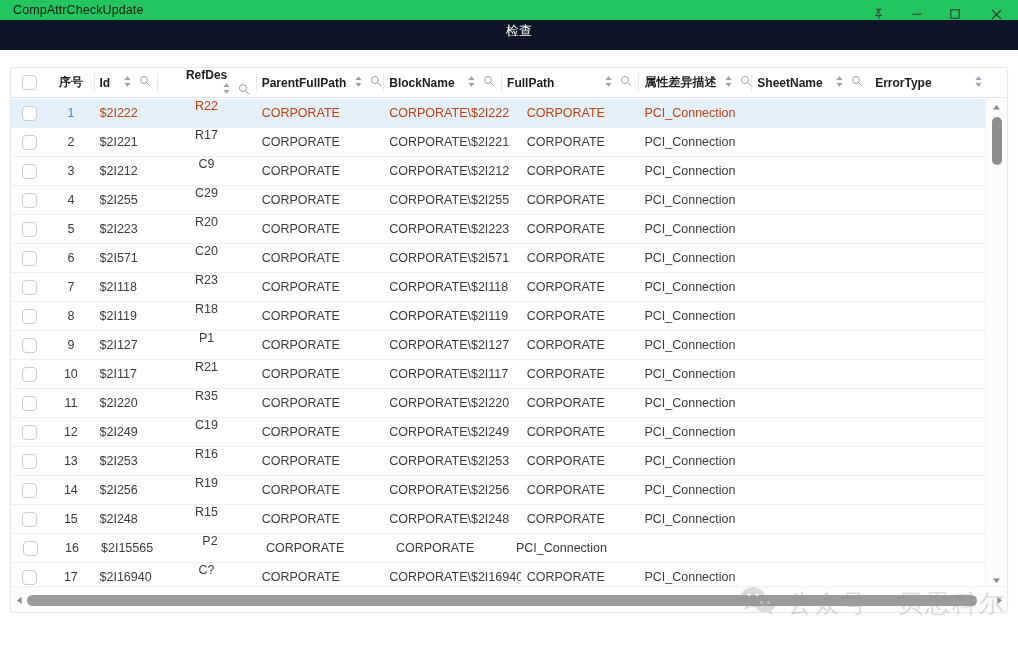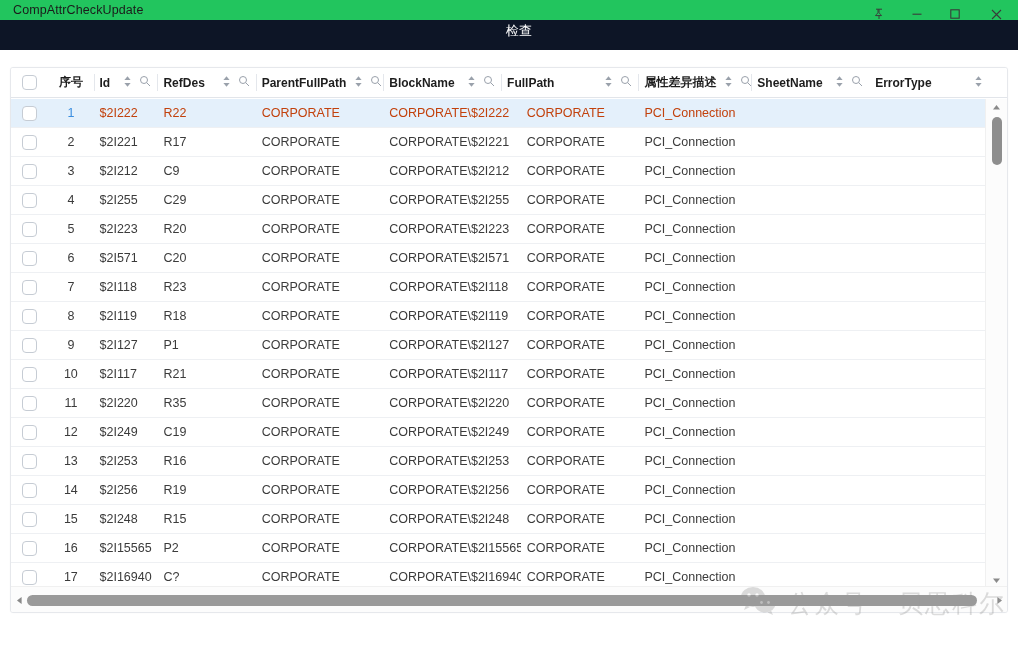--- a/index.html
+++ b/index.html
@@ -110,21 +110,21 @@
     gap: 7px;
     padding-left: 8px;
   }
   .hcell.no-sep::before { display: none; }
   .sort-ico, .search-ico { display: block; cursor: pointer; }
 
   
   .c-chk   { width: 38px; justify-content: center; padding: 0; }
   .c-seq   { width: 46px; justify-content: center; }
   .c-id    { width: 65px; }
-  .c-ref   { width: 100px; }
+  .c-ref   { width: 100px; flex-direction: column; }
   .c-ppath { width: 130px; }
   .c-fpath { width: 140px; }
   .c-block { width: 120px; }
   .c-sheet { width: 120px; }
   .c-desc  { width: 115px; }
   .c-err   { width: 118px; gap: 34px; }
 
   
   .grid-body {
     position: absolute;
@@ -646,21 +646,20 @@
           <div class="cell c-err"></div>
         </div>
         <div class="row">
           <div class="cell c-chk">
             <span class="cbx"></span>
           </div>
           <div class="cell c-seq">16</div>
           <div class="cell c-id">$2I15565</div>
           <div class="cell c-ref">P2</div>
           <div class="cell c-ppath">CORPORATE</div>
-          <div class="cell c-fpath">CORPORATE\$2I15565</div>
           <div class="cell c-block">CORPORATE</div>
           <div class="cell c-sheet">PCI_Connection</div>
           <div class="cell c-desc"></div>
           <div class="cell c-err"></div>
         </div>
         <div class="row">
           <div class="cell c-chk">
             <span class="cbx"></span>
           </div>
           <div class="cell c-seq">17</div>

